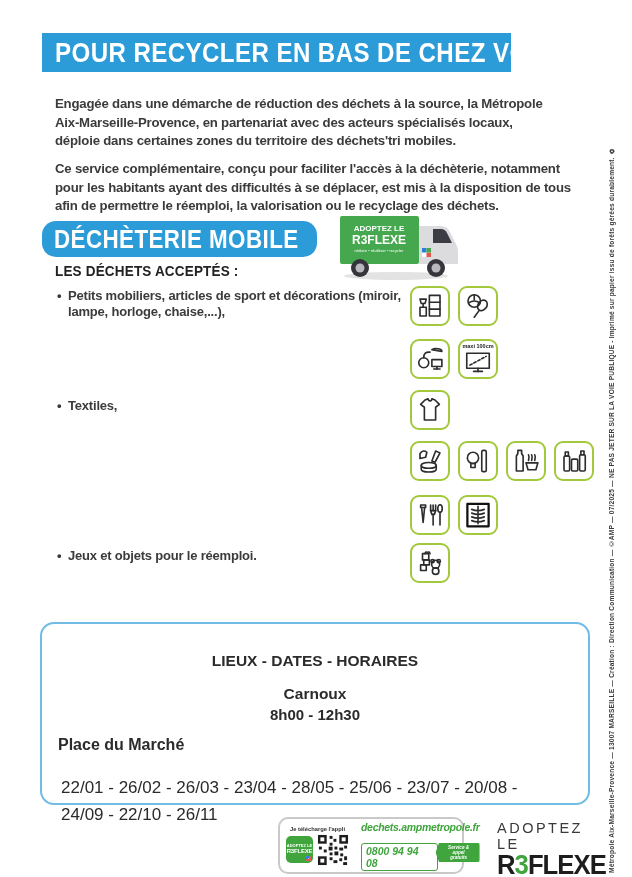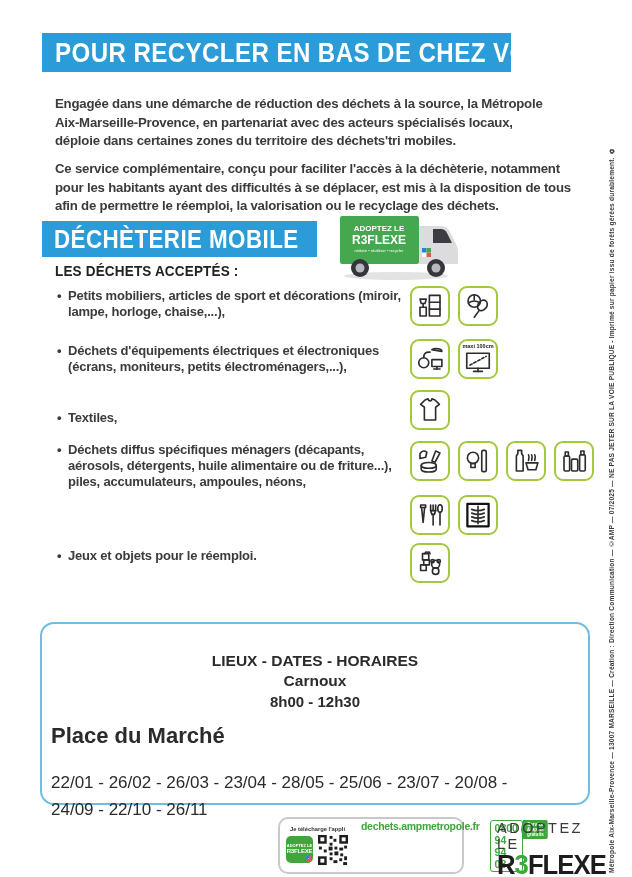--- a/index.html
+++ b/index.html
@@ -3,21 +3,21 @@
 <meta charset="utf-8">
 <style>
   html,body{margin:0;padding:0;background:#e9e9e9;}
   .page{position:relative;width:632px;height:877px;background:#ffffff;overflow:hidden;
         font-family:"Liberation Sans",sans-serif;color:#3a3a3a;}
 
   
   .banner{position:absolute;background:#2b9cd8;color:#fff;font-weight:bold;display:flex;align-items:center;}
   .banner .bt{transform:scaleX(0.86);transform-origin:left center;white-space:nowrap;letter-spacing:0.5px;}
   .title-banner{left:42px;top:33px;width:456px;height:39px;font-size:28px;padding-left:13px;}
-  .section-banner{left:42px;top:221px;width:263px;height:36px;font-size:26px;padding-left:12px;}
+  .section-banner{left:42px;top:221px;width:263px;height:36px;font-size:26px;padding-left:12px;border-radius:14px;}
 
   
   .intro{position:absolute;left:55px;width:540px;font-size:13.2px;font-weight:bold;
          letter-spacing:-0.2px;line-height:1.42;color:#3b3b3b;white-space:pre-line;}
   .intro1{top:95px;} .intro2{top:160px;}
 
   
   .accepted-h{position:absolute;left:55px;top:262px;font-size:15px;font-weight:bold;color:#222;}
   .accepted-h span{transform:scaleX(0.9);transform-origin:left center;display:inline-block;letter-spacing:0.2px;}
 
@@ -29,37 +29,37 @@
   .tile{position:relative;width:40px;height:40px;border:2.5px solid #a2c83c;border-radius:9px;background:#fff;
         display:flex;align-items:center;justify-content:center;box-sizing:border-box;}
   .tile svg{width:30px;height:30px;}
   .tile .tlbl{position:absolute;top:2px;left:0;width:100%;text-align:center;font-size:5.5px;font-weight:bold;color:#222;}
   .tile.xr svg rect.frame{stroke:#111;stroke-width:1.8;}
 
   
   .sched{position:absolute;left:40px;top:622px;width:550px;height:183px;border:2px solid #70bce4;
          border-radius:14px;box-sizing:border-box;padding-top:28px;color:#2b2b2b;}
   .sc{text-align:center;font-weight:bold;}
-  .s-title{font-size:15.5px;} .s-city{font-size:15.5px;margin-top:2px;} .s-hours{font-size:15px;margin-top:3px;}
-  .s-place{font-size:22px;font-weight:bold;margin:13px 0 0 9px;}
-  .s-dates{font-size:17px;margin:20px 0 0 9px;line-height:1.6;white-space:pre-line;width:540px;}
+  .s-title{font-size:15.5px;} .s-city{font-size:15.5px;margin-top:15px;} .s-hours{font-size:15px;margin-top:3px;}
+  .s-place{font-size:16px;font-weight:bold;margin:13px 0 0 16px;}
+  .s-dates{font-size:17px;margin:20px 0 0 19px;line-height:1.6;white-space:pre-line;width:540px;}
 
   
   .app-box{position:absolute;left:278px;top:817px;width:186px;height:57px;border:2px solid #c9c9c9;
            border-radius:10px;box-sizing:border-box;display:flex;align-items:center;padding:3px 6px;}
   .app-left{display:flex;flex-direction:column;align-items:center;}
   .app-caption{font-size:5.8px;font-weight:bold;color:#333;margin-bottom:2px;}
   .app-row{display:flex;gap:4px;align-items:center;}
   .app-tile{width:27px;height:27px;background:#3fa53c;border-radius:5px;color:#fff;display:flex;flex-direction:column;
             align-items:center;justify-content:center;line-height:1.1;position:relative;}
   .app-tile .a1{font-size:4px;font-weight:bold;} .app-tile .a2{font-size:6px;font-weight:bold;letter-spacing:-0.2px;}
   .app-tile .dot{position:absolute;right:2px;bottom:2px;width:5px;height:5px;background:#fff;border-radius:1px;
                  box-shadow:inset -2px -2px 0 #e2574c, inset 2px 2px 0 #2980d9;}
   .vdiv{width:1px;height:40px;background:#cfcfcf;margin:0 6px;}
-  .app-right{display:flex;flex-direction:row;gap:10px;}
+  .app-right{display:flex;flex-direction:column;gap:10px;font-style:italic;}
   .site{font-size:10.5px;font-weight:bold;color:#3fa53c;letter-spacing:-0.3px;}
   .phone-row{display:flex;align-items:flex-start;}
   .phone{border:1.5px solid #3fa53c;border-radius:3px;color:#3fa53c;font-weight:bold;font-size:10.5px;
          padding:1px 4px;background:#fff;}
   .badge{background:#3fa53c;color:#fff;font-size:4.6px;font-weight:bold;line-height:1.15;padding:2px 4px 2px 6px;
          margin-left:-2px;clip-path:polygon(0 50%,8% 0,100% 0,100% 100%,8% 100%);border-radius:2px;text-align:center;}
 
   
   .r3{position:absolute;left:497px;top:820px;width:112px;text-align:left;color:#2f2f2f;}
   .r3-top{font-size:14.5px;letter-spacing:2.5px;font-weight:normal;color:#3a3a3a;}
@@ -137,22 +137,20 @@
             <circle cx="9" cy="8" r="5"></circle>
             <path d="M4.5 9.5 q4.5 -3 9 0"></path>
             <path d="M9 3 v4"></path>
             <ellipse cx="15.5" cy="11.5" rx="3.5" ry="4.5" transform="rotate(38 15.5 11.5)"></ellipse>
             <line x1="13" y1="15.5" x2="9" y2="21"></line>
           </g>
         </svg>
     </div>
   </div>
 
-  <div class="li-text" style="top:343px">Déchets d'équipements électriques et électroniques
-(écrans, moniteurs, petits électroménagers,...),</div>
   <div class="li-icons" style="top:339px">
     <div class="tile">
       <svg viewBox="0 0 24 24">
           <g class="ln">
             <circle cx="7" cy="15" r="4"></circle>
             <path d="M7 11 q0 -5 5 -4.5"></path>
             <path d="M13.5 4.5 a4.5 2.2 0 0 1 8 1.5 z"></path>
             <rect x="13.5" y="12.5" width="8" height="5.5"></rect>
             <line x1="17.5" y1="18" x2="17.5" y2="20"></line>
             <line x1="15" y1="20" x2="20" y2="20"></line>
@@ -165,34 +163,31 @@
           <g class="ln">
             <rect x="3" y="5" width="18" height="12"></rect>
             <line x1="5.5" y1="14.5" x2="18.5" y2="7.5" stroke-dasharray="2 1.6"></line>
             <line x1="12" y1="17" x2="12" y2="19.5"></line>
             <line x1="8.5" y1="19.5" x2="15.5" y2="19.5"></line>
           </g>
         </svg>
     </div>
   </div>
 
-  <div class="li-text" style="top:410px">Textiles,</div>
+  <div class="li-text" style="top:398px">Textiles,</div>
   <div class="li-icons" style="top:390px">
     <div class="tile">
       <svg viewBox="0 0 24 24">
           <g class="ln">
             <path d="M8 4 L10.5 3 C10.5 5.2 13.5 5.2 13.5 3 L16 4 L19.5 7.5 L16.5 9.8 L16.5 20 L7.5 20 L7.5 9.8 L4.5 7.5 Z"></path>
           </g>
         </svg>
     </div>
   </div>
 
-  <div class="li-text" style="top:442px">Déchets diffus spécifiques ménagers (décapants,
-aérosols, détergents, huile alimentaire ou de friture...),
-piles, accumulateurs, ampoules, néons,</div>
   <div class="li-icons" style="top:441px">
     <div class="tile">
       <svg viewBox="0 0 24 24">
           <g class="ln">
             <path d="M4 6 q2.5 -3.5 5.5 -1 l-1 4 l-4.5 1 z"></path>
             <path d="M16.5 4 l3.5 1.5 l-4 7.5 l-2.5 -1 z"></path>
             <ellipse cx="11" cy="15.5" rx="6" ry="2.3"></ellipse>
             <path d="M5 15.5 v3 a6 2.3 0 0 0 12 0 v-3"></path>
           </g>
         </svg>

